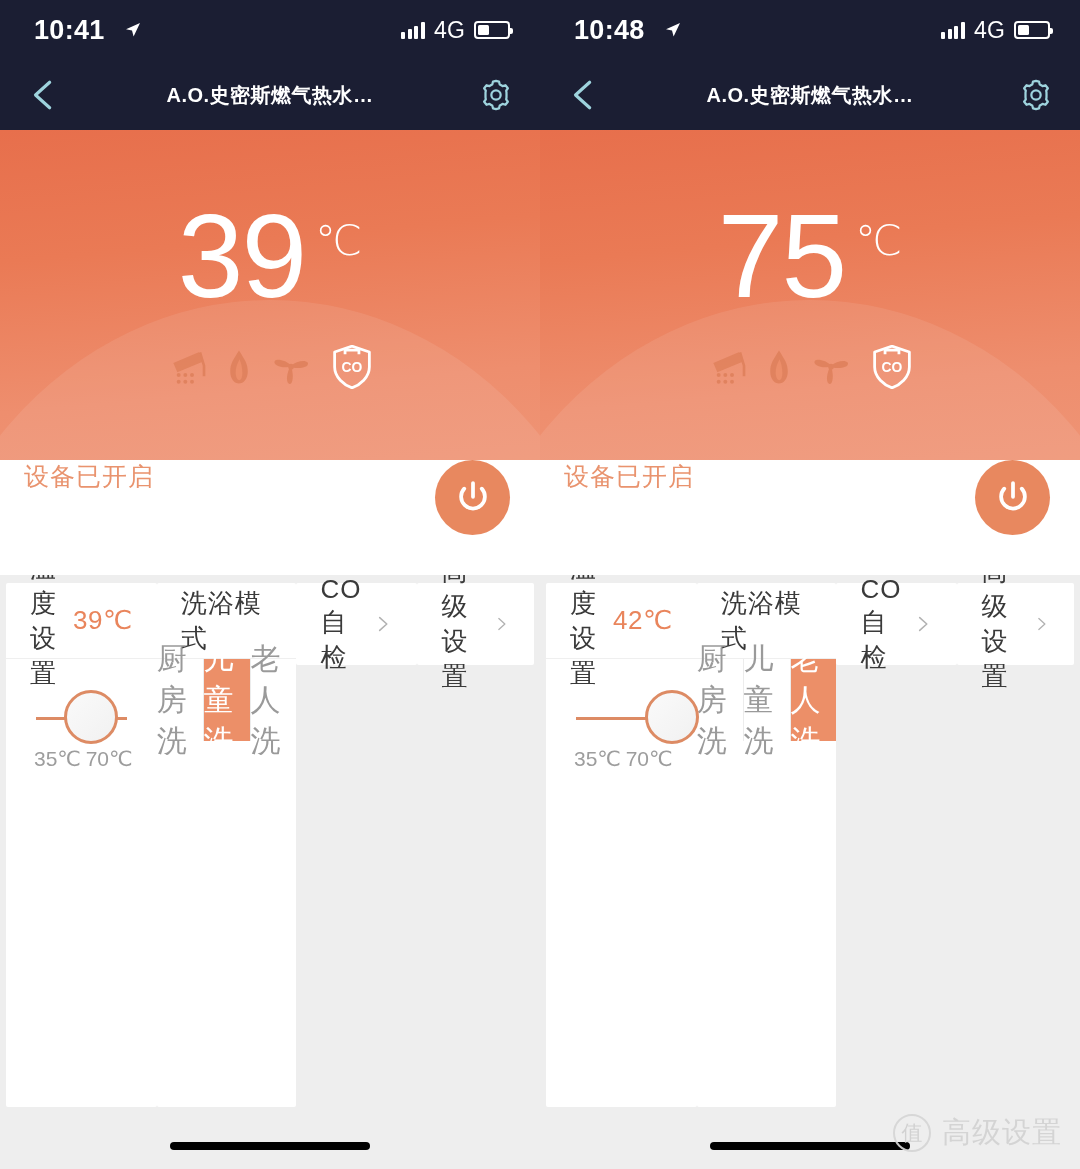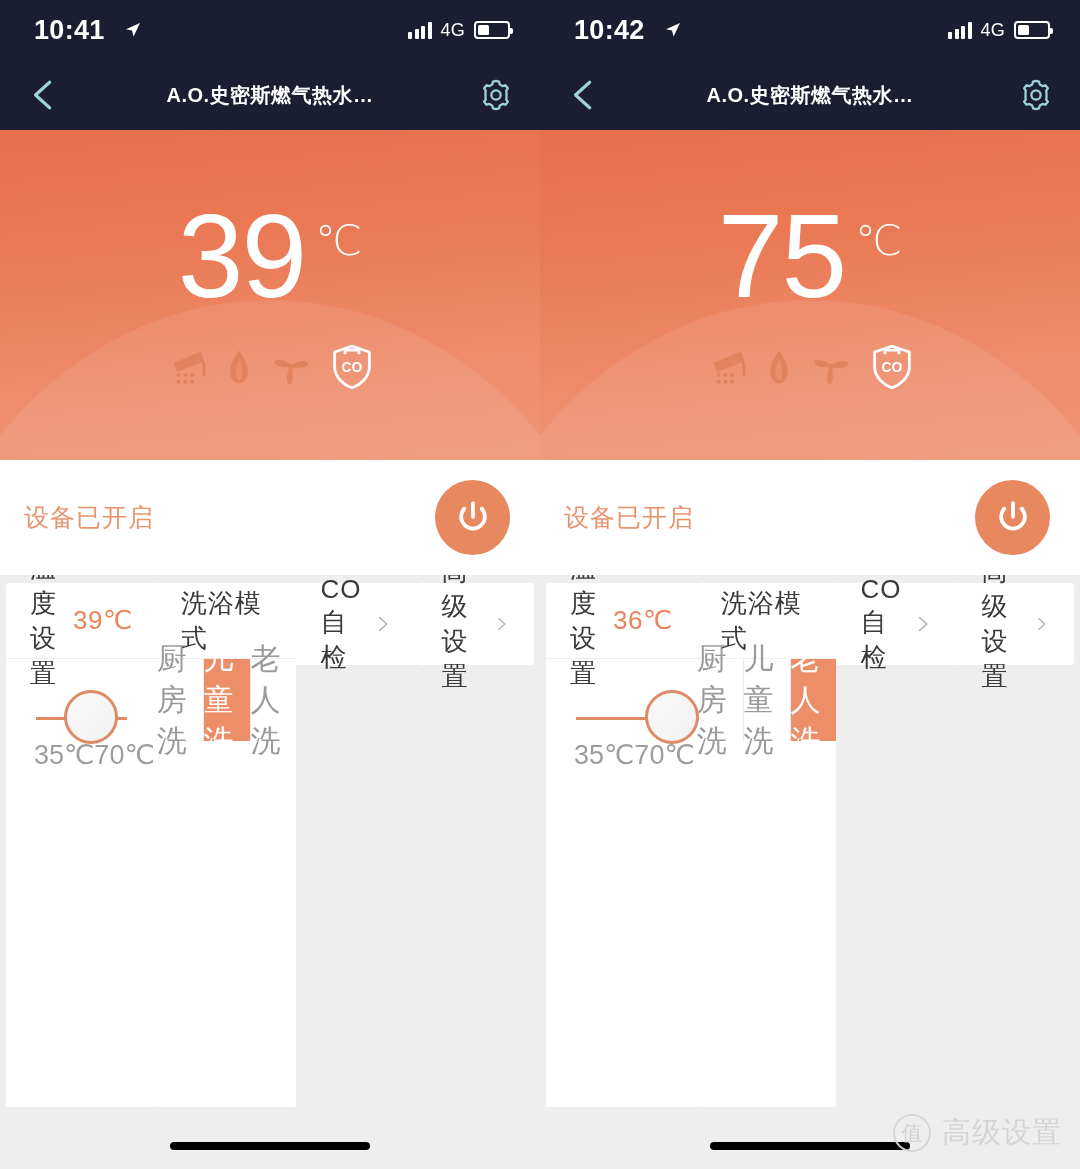--- a/index.html
+++ b/index.html
@@ -21,21 +21,21 @@
   .sb-left{ display:flex; align-items:baseline; gap:20px; }
   .sb-time{ font-size:27px; font-weight:bold; letter-spacing:.3px; }
   .loc-arrow{ width:16px; height:16px; display:inline-block; position:relative; top:-1px; }
   .sb-right{ display:flex; align-items:center; gap:9px; }
   .bars{ display:flex; align-items:flex-end; gap:2.5px; height:18px; }
   .bars i{ display:block; width:4px; background:#fff; border-radius:1px; }
   .bars i:nth-child(1){ height:7px; }
   .bars i:nth-child(2){ height:10px; }
   .bars i:nth-child(3){ height:13px; }
   .bars i:nth-child(4){ height:17px; }
-  .net{ font-size:18px; font-weight:500; letter-spacing:.2px; }
+  .net{ font-size:23px; font-weight:500; letter-spacing:.2px; }
   .batt{ width:36px; height:18px; border:2px solid #fff; border-radius:4px;
          position:relative; display:flex; align-items:center; padding:2px; }
   .batt::after{ content:""; position:absolute; right:-5px; top:5px; width:3px; height:6px;
                 background:#fff; border-radius:0 2px 2px 0; }
   .batt-fill{ height:100%; width:40%; background:#fff; border-radius:1.5px; }
 
   
   .navbar{
     height:70px; flex:0 0 70px; background:#1b1e33; position:relative;
     display:flex; align-items:center; justify-content:center;
@@ -63,21 +63,21 @@
   .temp-num{ font-size:118px; line-height:.92; font-weight:300; letter-spacing:-2px; }
   .temp-unit{ font-size:42px; font-weight:300; margin-left:10px; margin-top:14px;
               letter-spacing:0px; }
   .feature-icons{ position:relative; z-index:2; margin-top:34px;
                   display:flex; align-items:center; gap:20px; }
   .feature-icons .fi{ opacity:.62; display:flex; justify-content:center; }
   .feature-icons .fi.solid{ opacity:1; }
 
   
   .powerrow{
-    flex:0 0 115px; background:#ffffff; display:flex; align-items:center;
+    flex:0 0 115px; background:#ffffff; display:flex; 
     justify-content:space-between; padding:0 30px 0 24px; position:relative;
   }
   .power-label{ font-size:25px; color:#e9936e; letter-spacing:1px; }
   .power-btn{ width:75px; height:75px; border-radius:50%; background:#e8885f;
               display:flex; align-items:center; justify-content:center; flex:0 0 75px; }
 
   
   .content{ flex:1 1 auto; background:#eeeeee; padding:0 6px; display:flex;
             flex-direction:row; padding-top:8px; }
   .card{ background:#ffffff; border-radius:2px; }
@@ -87,21 +87,21 @@
   .card-value{ font-size:26px; color:#e9855c; letter-spacing:.5px; }
 
   
   .slider-body{ height:118px; position:relative; padding:0 28px; }
   .track{ position:absolute; left:30px; right:30px; top:58px; height:3px; background:#dd8b64; }
   .knob{ position:absolute; top:58px; width:54px; height:54px; margin-top:-27px;
          margin-left:-27px; border-radius:50%; border:3px solid #dd8b64;
          background:linear-gradient(135deg,#fafafa,#f1f1f1); }
   .slider-minmax{ position:absolute; left:28px; right:24px; bottom:6px;
                   display:flex; justify-content:space-between;
-                  font-size:27px; color:#9d9d9d; }
+                  font-size:21px; color:#9d9d9d; }
 
   
   .segments{ display:flex; height:82px; }
   .seg{ flex:1; display:flex; align-items:center; justify-content:center;
         font-size:30px; color:#9a9a9a; border-right:1px solid #ececec; letter-spacing:2px; }
   .seg:last-child{ border-right:none; }
   .seg.active{ background:#ec8f68; color:#ffffff; }
 
   
   .row{ background:#ffffff; height:82px; display:flex; align-items:center;
@@ -265,21 +265,21 @@
 
     <div class="footer">
       <div class="home-ind"></div>
     </div>
   </div>
 
   <div class="phone">
 
     <div class="statusbar">
       <div class="sb-left">
-        <span class="sb-time">10:42</span>
+        <span class="sb-time">10:48</span>
         <span class="loc-arrow">
           <svg viewBox="0 0 16 16" width="16" height="16">
               <path d="M15 1 L1 7.2 L7 8.6 L8.6 14.6 Z" fill="#fff"></path>
             </svg>
         </span>
       </div>
       <div class="sb-right">
         <span class="bars">
             <i></i>
             <i></i>
@@ -361,21 +361,21 @@
           <path d="M9 8.5 A9.5 9.5 0 1 0 23 8.5" stroke="#fff" stroke-width="3" stroke-linecap="round" fill="none"></path>
         </svg>
       </div>
     </div>
 
     <div class="content">
 
       <div class="card">
         <div class="card-head">
           <span class="card-title">温度设置</span>
-          <span class="card-value">36℃</span>
+          <span class="card-value">42℃</span>
         </div>
         <div class="slider-body">
           <div class="track"></div>
           <div class="knob" style="left:calc(30px + (480px * 0.20));"></div>
           <div class="slider-minmax">
             <span>35℃</span>
             <span>70℃</span>
           </div>
         </div>
       </div>

